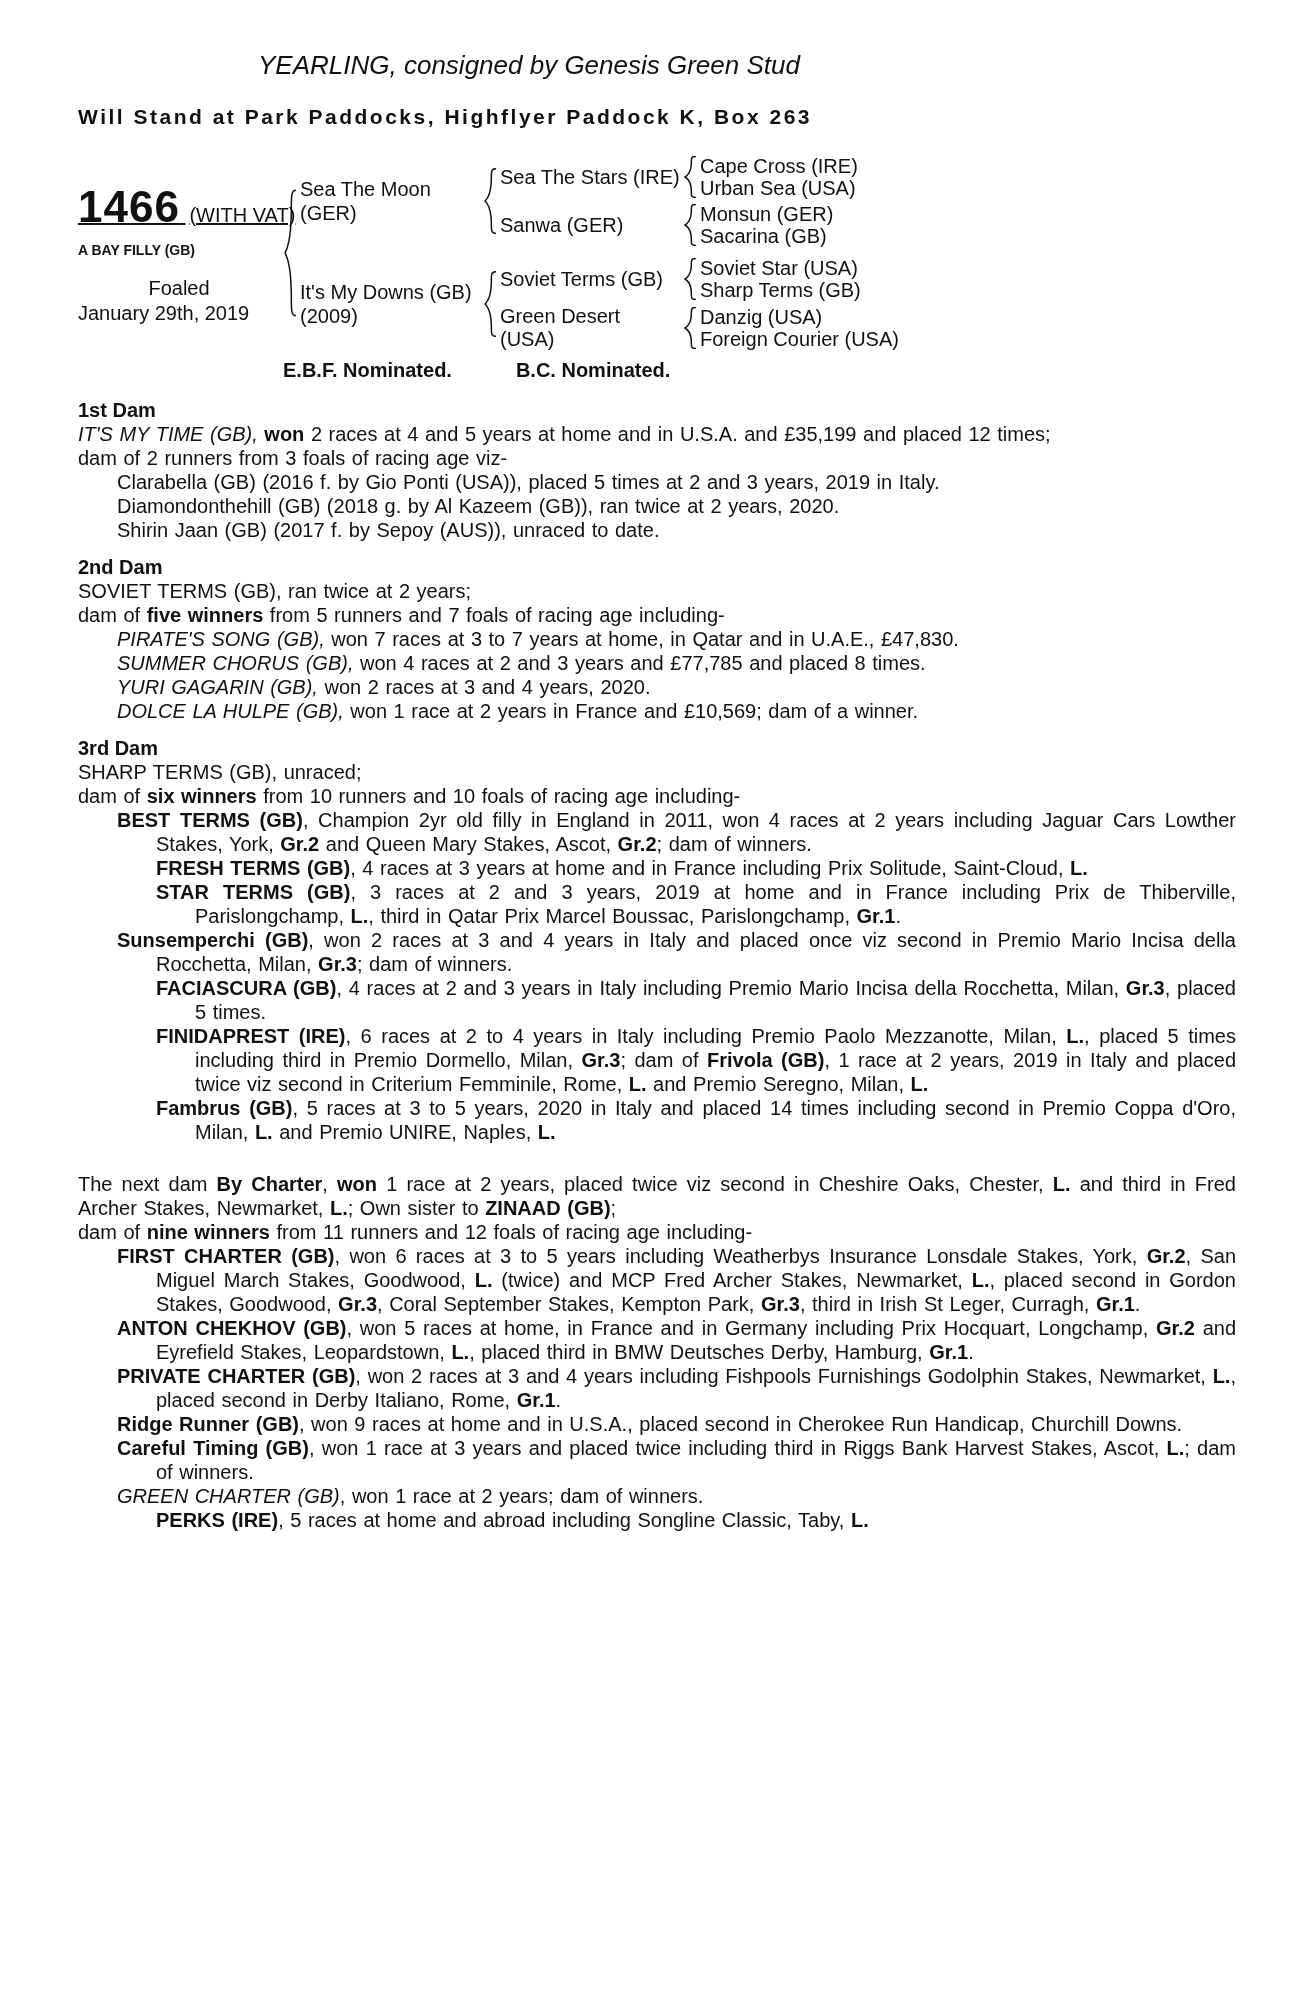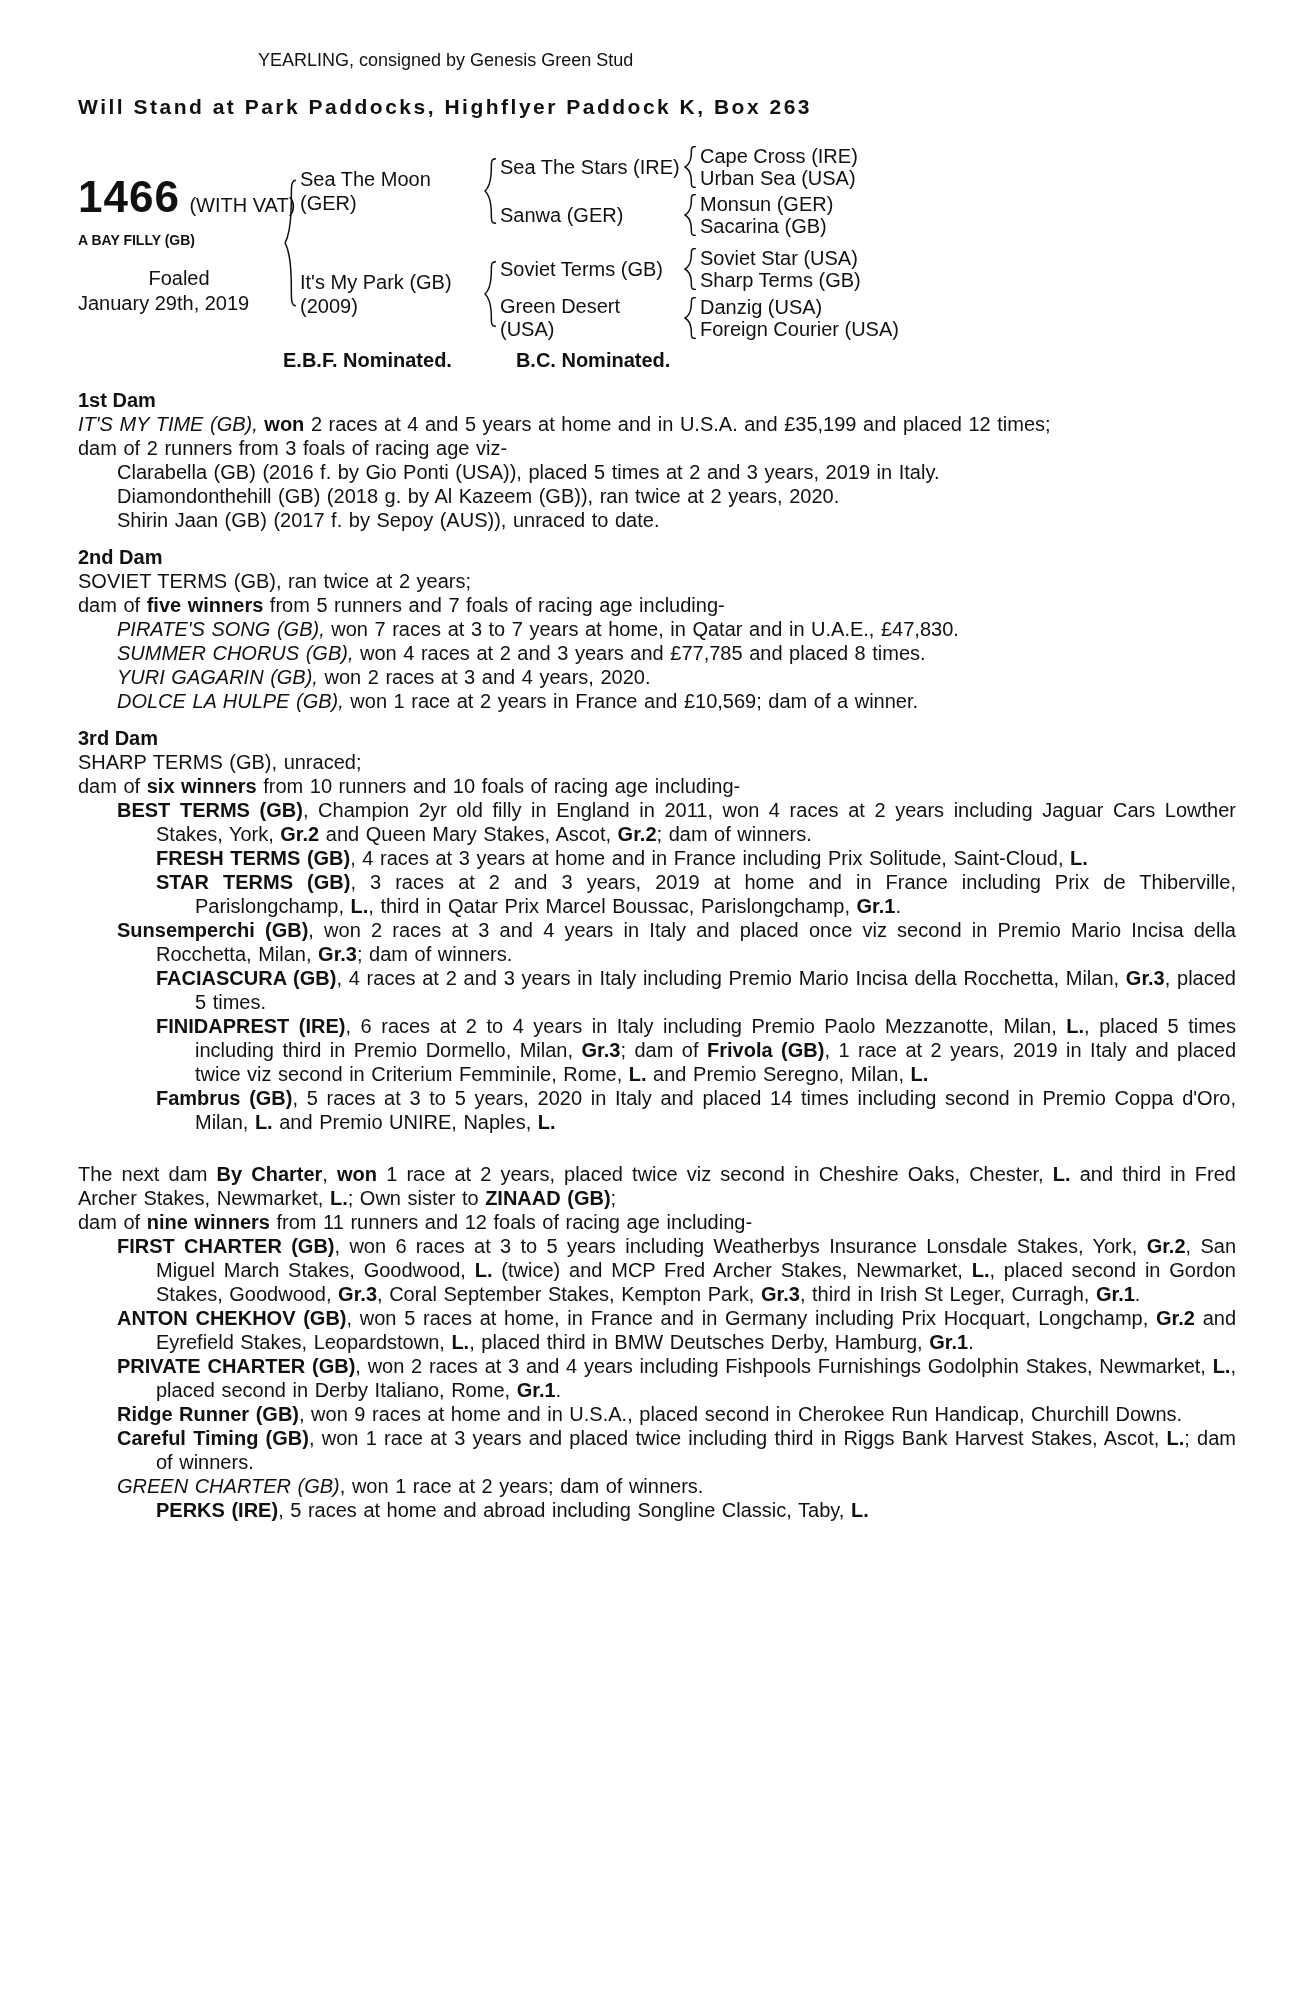--- a/index.html
+++ b/index.html
@@ -12,36 +12,37 @@
     font-family: "Liberation Sans", "DejaVu Sans", sans-serif;
     font-size: 20px;
     box-sizing: border-box;
     padding: 50px 78px 60px 78px;
   }
   .b { font-weight: bold; }
   .i { font-style: italic; }
 
   
   .consigned {
-    font-size: 18px;
+    font-style: italic;
+    font-size: 26px;
     margin-left: 180px;
     white-space: nowrap;
   }
   .stand {
     font-weight: bold;
     font-size: 21px;
     letter-spacing: 2.5px;
     margin-top: 24px;
     white-space: nowrap;
   }
 
   
   .ped { display: flex; align-items: center; margin-top: 26px; }
   .lot { width: 202px; flex: 0 0 auto; }
-  .lot-head { white-space: nowrap; }
+  .lot-head { white-space: nowrap; text-decoration: underline; }
   .lot-num { font-weight: bold; font-size: 44px; letter-spacing: 1px; }
   .lot-vat { font-size: 20px; margin-left: 4px; }
   .lot-desc { font-weight: bold; font-size: 14px; margin-top: 10px; }
   .lot-foaled { margin-top: 19px; text-align: center; }
   .lot-date { margin-top: 2px; white-space: nowrap; }
 
   .brace { display: flex; align-items: center; justify-content: center; width: 20px; flex: 0 0 auto; align-self: stretch; }
   .brace svg { width: 13px; display: block; }
   .bg1 svg { height: 128px; }
   .bg2 svg { height: 66px; }
@@ -135,21 +136,21 @@
             <div class="col g3col">
               <div class="pname g3">Monsun (GER)</div>
               <div class="pname g3">Sacarina (GB)</div>
             </div>
           </div>
         </div>
       </div>
 
       <div class="prow">
         <div class="pname g1">
-          <div>It's My Park (GB)</div>
+          <div>It's My Downs (GB)</div>
           <div>(2009)</div>
         </div>
         <div class="brace bg2">
           <svg viewBox="0 0 12 100" preserveAspectRatio="none">
               <path d="M11,1 C5,1 7.5,10 6.5,25 C5.8,40 3.5,46 1,50 C3.5,54 5.8,60 6.5,75 C7.5,90 5,99 11,99" fill="none" stroke="#111" stroke-width="1.5" vector-effect="non-scaling-stroke"></path>
             </svg>
         </div>
         <div class="col g2col">
           <div class="prow">
             <div class="pname g2">Soviet Terms (GB)</div>

